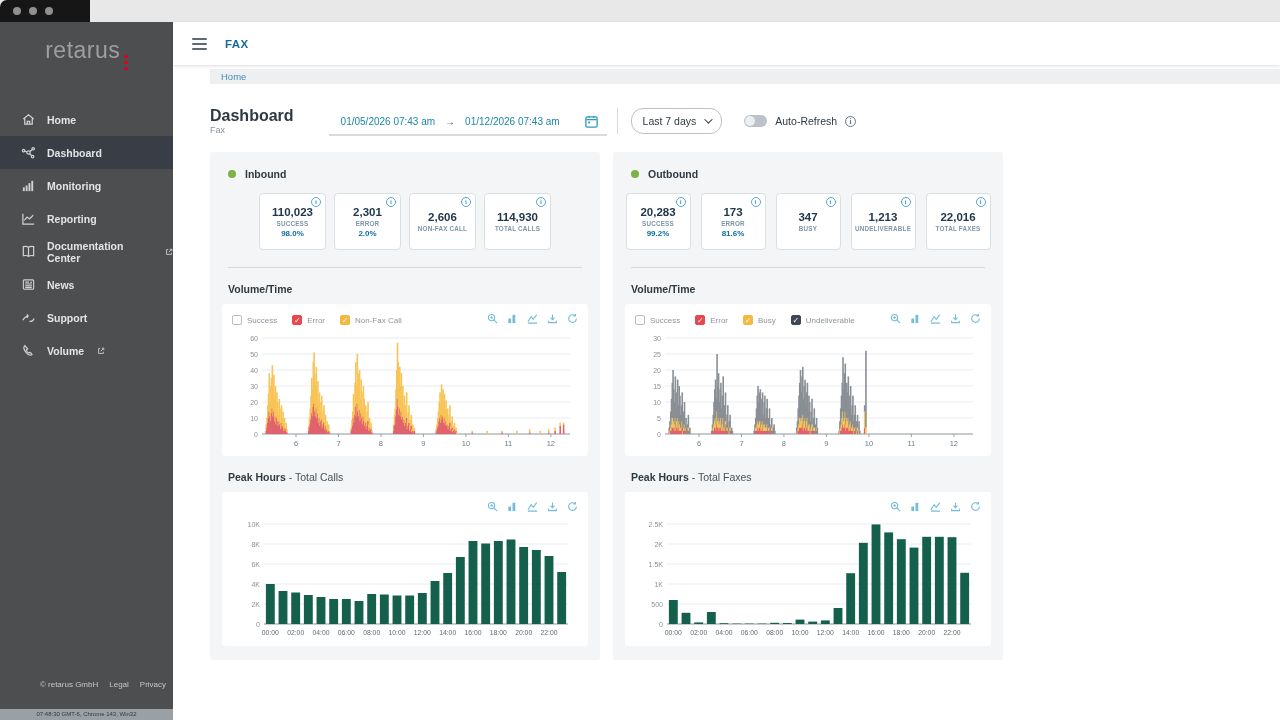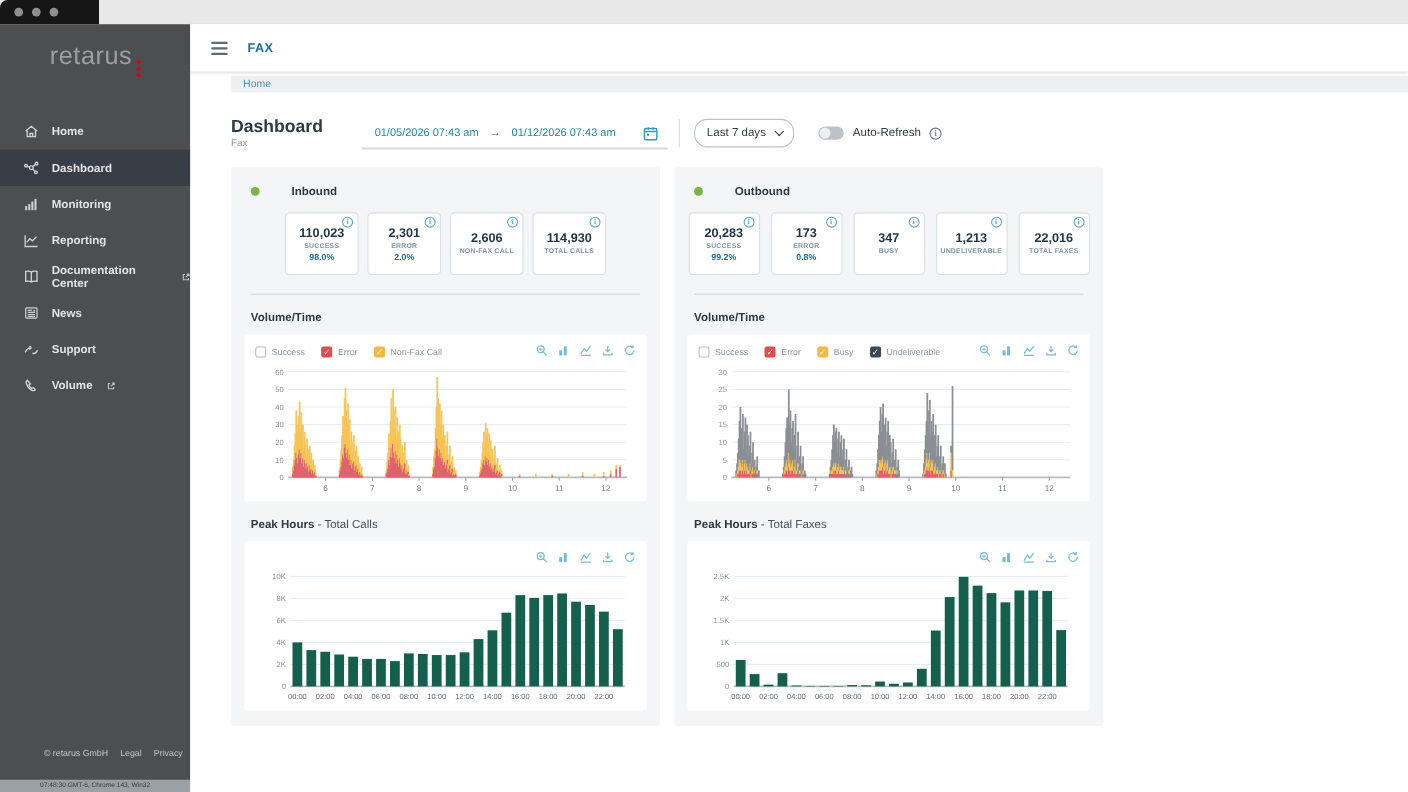--- a/index.html
+++ b/index.html
@@ -65,21 +65,21 @@
               color:#6c7880; font-size:7.5px; line-height:10px; text-align:center; font-weight:bold;
               font-family:"Liberation Serif", serif; cursor:pointer; }
   .ico-info::before { content:"i"; }
   .ico-info.blue { width:10px; height:10px; border-color:#58a7cf; color:#58a7cf; font-size:7px; line-height:9px; }
 
   
   #panels { display:flex; gap:13px; margin:16px 0 0 37px; }
   .panel { width:390px; min-height:508px; background:#f3f5f6; border-radius:3px; padding-bottom:14px; }
   .panel-head { display:flex; align-items:center; gap:9px; padding:16px 0 0 18px; }
   .status-dot { width:8px; height:8px; border-radius:50%; background:#7cb342; }
-  .panel-title { font-size:10.5px; font-weight:bold; color:#2e3a43;margin-left:20px; }
+  .panel-title { font-size:10.5px; font-weight:bold; color:#2e3a43; }
   .cards { display:flex; justify-content:center; gap:8px; margin-top:13px; }
   .cards.five { gap:10px;align-items:center; }
   .stat-card { width:67px; height:57px; background:#fff; border:1px solid #d9e0e4; border-radius:4px;
                position:relative; display:flex; flex-direction:column; align-items:center;
                justify-content:center; padding-top:0; }
   .cards.five .stat-card { width:65px; }
   .stat-card .info { position:absolute; top:3px; right:4px; }
   .stat-val { font-size:11.5px; font-weight:bold; color:#21384b; }
   .stat-lbl { font-size:6.3px; font-weight:bold; color:#7e95a6; letter-spacing:.2px; margin-top:2px; text-align:center; }
   .stat-pct { font-size:8px; font-weight:bold; color:#0d6e9f; margin-top:2px; }
@@ -757,21 +757,21 @@
           <div class="stat-card">
             <span class="ico-info blue info"></span>
             <span class="stat-val">20,283</span>
             <span class="stat-lbl">SUCCESS</span>
             <span class="stat-pct">99.2%</span>
           </div>
           <div class="stat-card">
             <span class="ico-info blue info"></span>
             <span class="stat-val">173</span>
             <span class="stat-lbl">ERROR</span>
-            <span class="stat-pct">0.8%</span>
+            <span class="stat-pct">81.6%</span>
           </div>
           <div class="stat-card">
             <span class="ico-info blue info"></span>
             <span class="stat-val">347</span>
             <span class="stat-lbl">BUSY</span>
           </div>
           <div class="stat-card">
             <span class="ico-info blue info"></span>
             <span class="stat-val">1,213</span>
             <span class="stat-lbl">UNDELIVERABLE</span>

